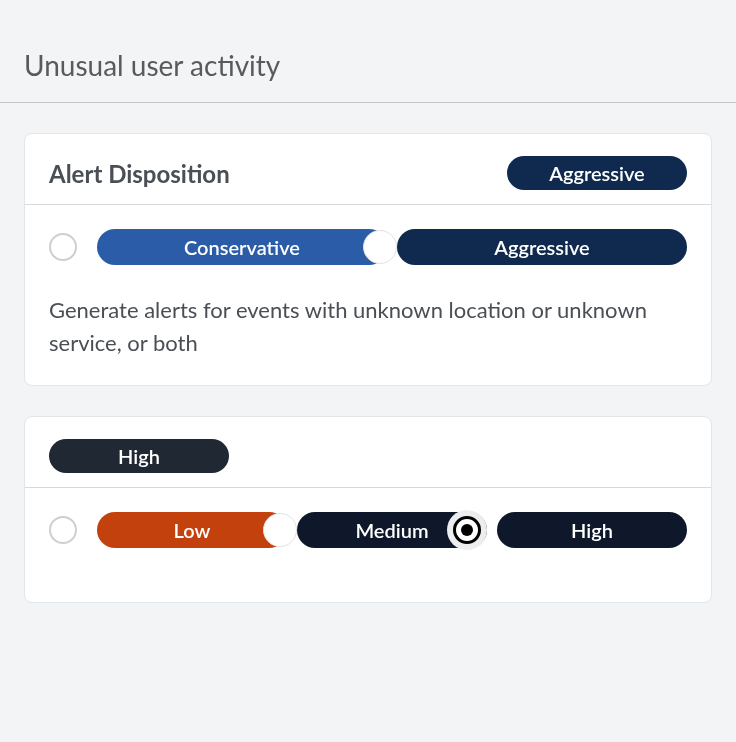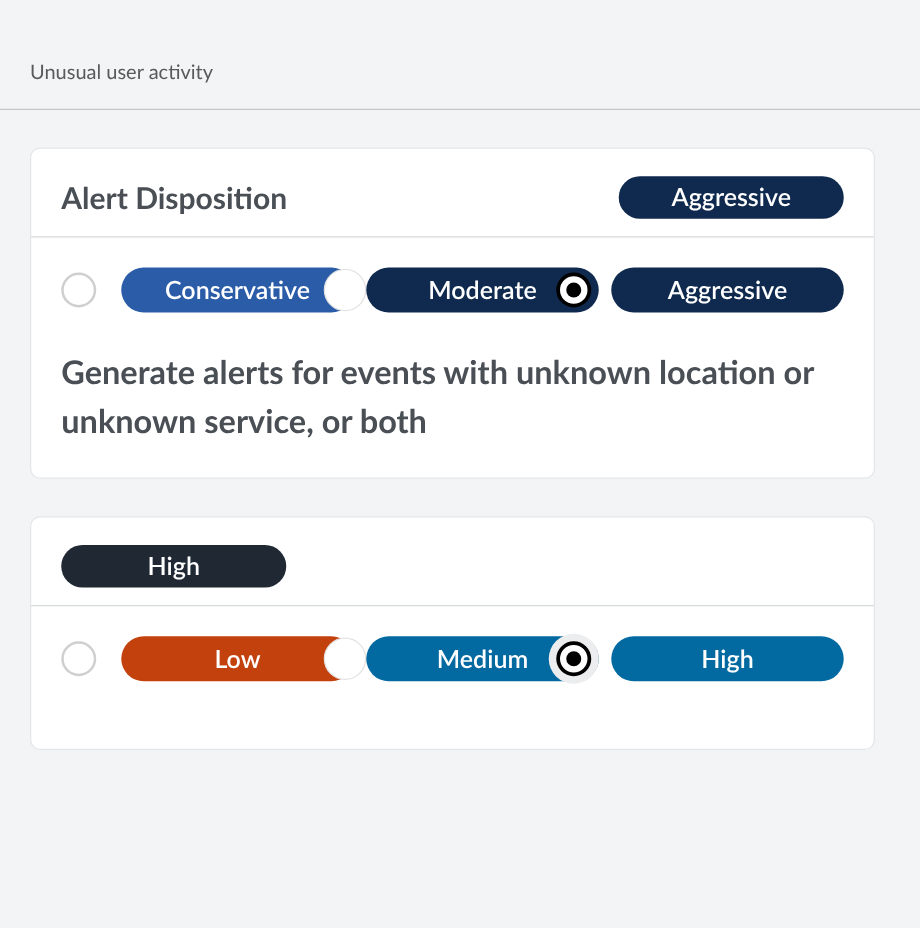--- a/index.html
+++ b/index.html
@@ -7,31 +7,31 @@
       font-family: 'Lato', 'Segoe UI', -apple-system, sans-serif;
       background: #f3f4f5;
       width: 736px;
       height: 742px;
       overflow: hidden;
     }
     .page-header {
       padding: 48px 24px 20px 24px;
     }
     .page-title {
-      font-size: 16px;
+      font-size: 28px;
       font-weight: 400;
       color: #5a5a5a;
     }
     .divider {
       height: 1px;
       background: #c7c7c7;
       width: 100%;
     }
     .content {
-      padding: 30px 36px 24px 24px;
+      padding: 30px 24px 24px 24px;
     }
     .card {
       background: #fff;
       border: 1px solid #e3e6e8;
       border-radius: 8px;
       margin-bottom: 30px;
       padding: 0;
     }
     .card-header {
       display: flex;
@@ -92,21 +92,21 @@
       flex: 1;
       display: flex;
       align-items: center;
       justify-content: center;
       line-height: 1.2;
       cursor: pointer;
     }
     .seg-blue { background: #2a5ca8; }
     .seg-navy { background: #0f2a4e; }
     .seg-gray { background: #c2410c; }
-    .seg-dark { background: #0369a1; }
+    .seg-dark { background: #0f172a; }
     .seg-switch {
       position: absolute;
       right: -10px;
       top: 50%;
       transform: translateY(-50%);
       width: 34px;
       height: 34px;
       background: #fff;
       border: 1px solid #e2e2e2;
       border-radius: 50%;
@@ -139,22 +139,22 @@
       transform: translateY(-50%);
       width: 40px;
       height: 40px;
       background: #ecedee;
       border-radius: 50%;
       display: flex;
       align-items: center;
       justify-content: center;
     }
     .description {
-      font-size: 26px;
-      font-weight: 700;
+      font-size: 22px;
+      font-weight: 400;
       color: #4a4f55;
       line-height: 1.5;
     }
     .seg-label {
       padding: 0 8px;
     }
   </style>
 </head>
 <body>
 
@@ -172,24 +172,20 @@
     </div>
     <div class="card-body">
       <div class="option-row">
         <div class="radio-circle"></div>
         <div class="seg-group">
           <div class="seg seg-blue">
             <span class="seg-label">Conservative</span>
             <span class="seg-switch"></span>
           </div>
           <div class="seg seg-navy">
-            <span class="seg-label">Moderate</span>
-            <span class="seg-dot"></span>
-          </div>
-          <div class="seg seg-navy">
             <span class="seg-label">Aggressive</span>
           </div>
         </div>
       </div>
       <div class="description">Generate alerts for events with unknown location or unknown service, or both</div>
     </div>
   </div>
 
   <div class="card">
     <div class="card-header">

